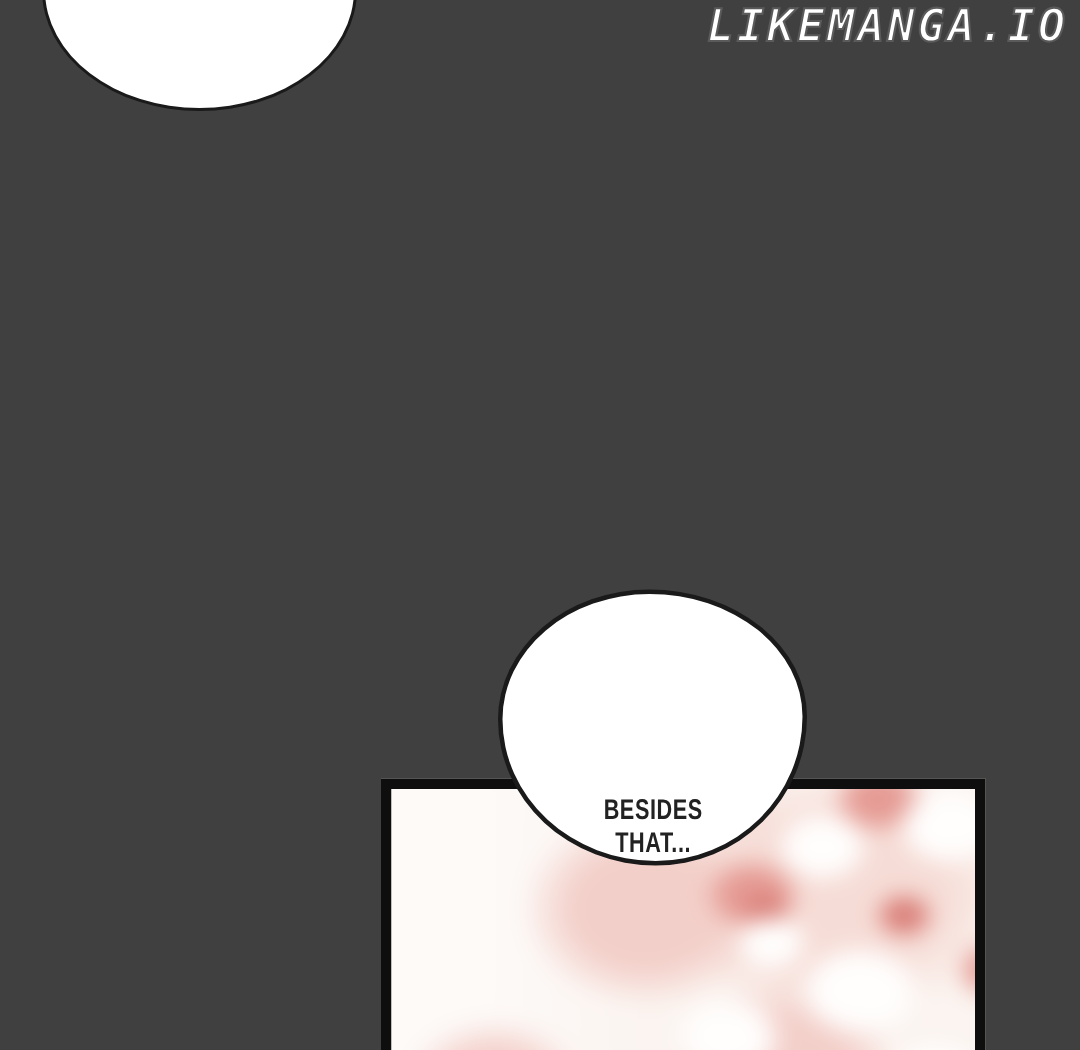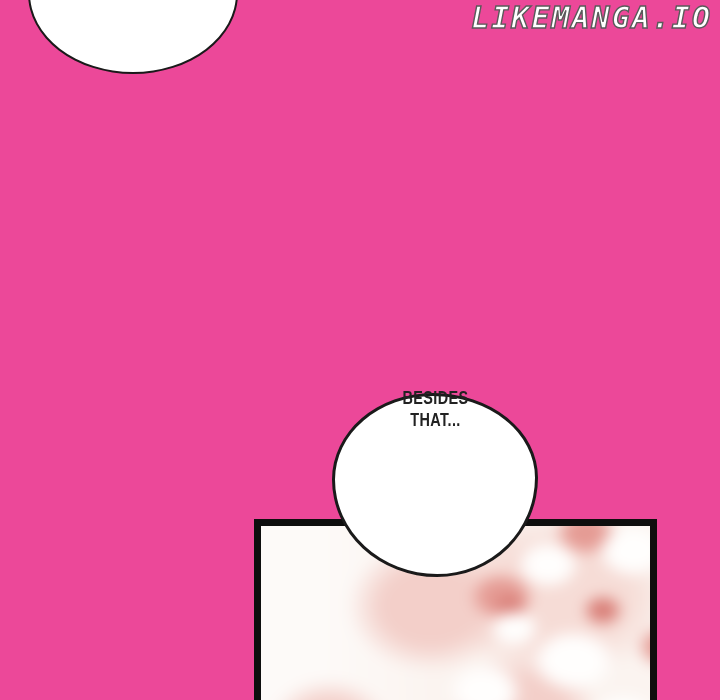--- a/index.html
+++ b/index.html
@@ -5,21 +5,21 @@
   html, body {
     margin: 0;
     padding: 0;
     background: #ffffff;
   }
 
   .page {
     position: relative;
     width: 720px;
     height: 700px;
-    background: #ec4899;
+    background: #404040;
     overflow: hidden;
     font-family: "Liberation Sans", sans-serif;
   }
 
   
   .bubble {
     position: absolute;
     background: #ffffff;
     border: 3px solid var(--ink, #1a1a1a);
     box-sizing: border-box;
@@ -36,21 +36,21 @@
   }
 
   
   .bubble-center {
     left: 332px;
     top: 393px;
     width: 206px;
     height: 184px;
     border-radius: 49% 51% 49% 51% / 47% 46% 54% 53%;
     display: flex;
-    align-items: flex-start;
+    align-items: flex-end;
     justify-content: center;
     z-index: 3;
   }
 
   .bubble-text {
     display: flex;
     flex-direction: column;
     align-items: center;
     text-align: center;
     transform: scaleX(0.76);

